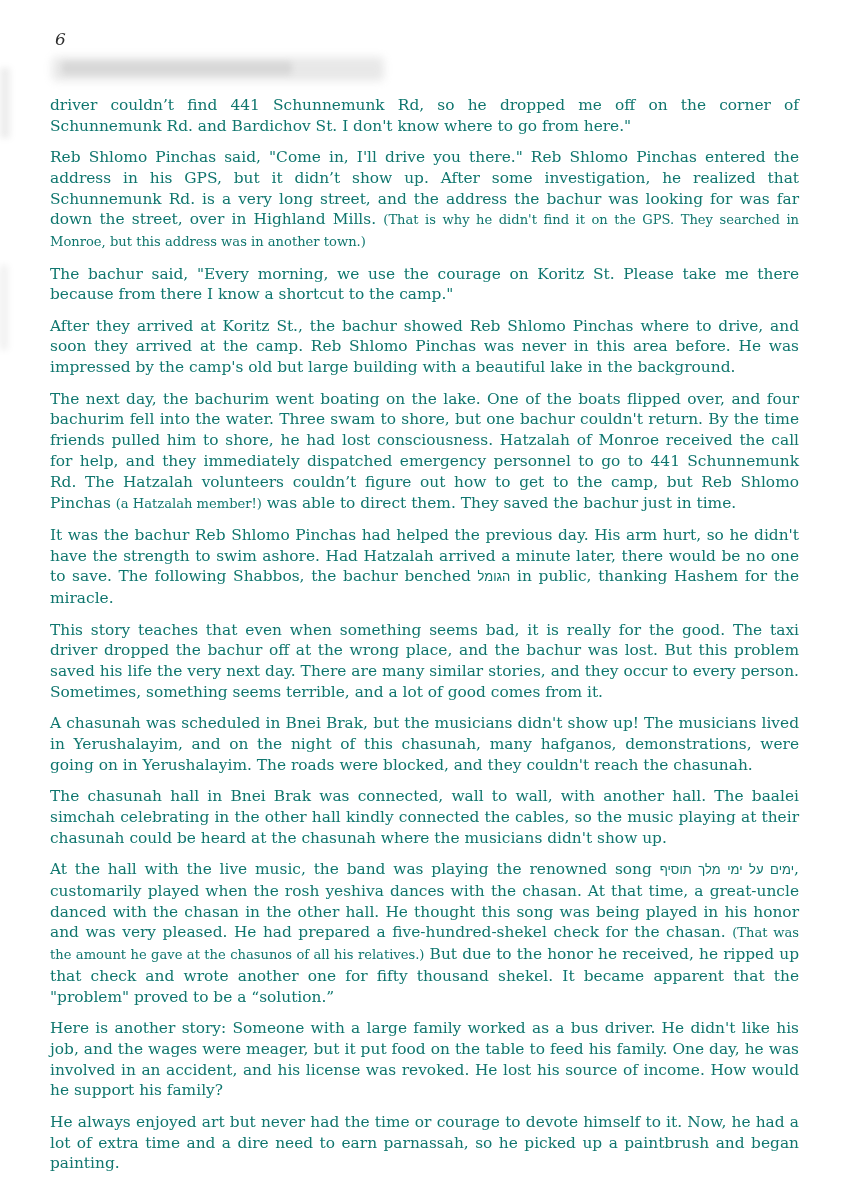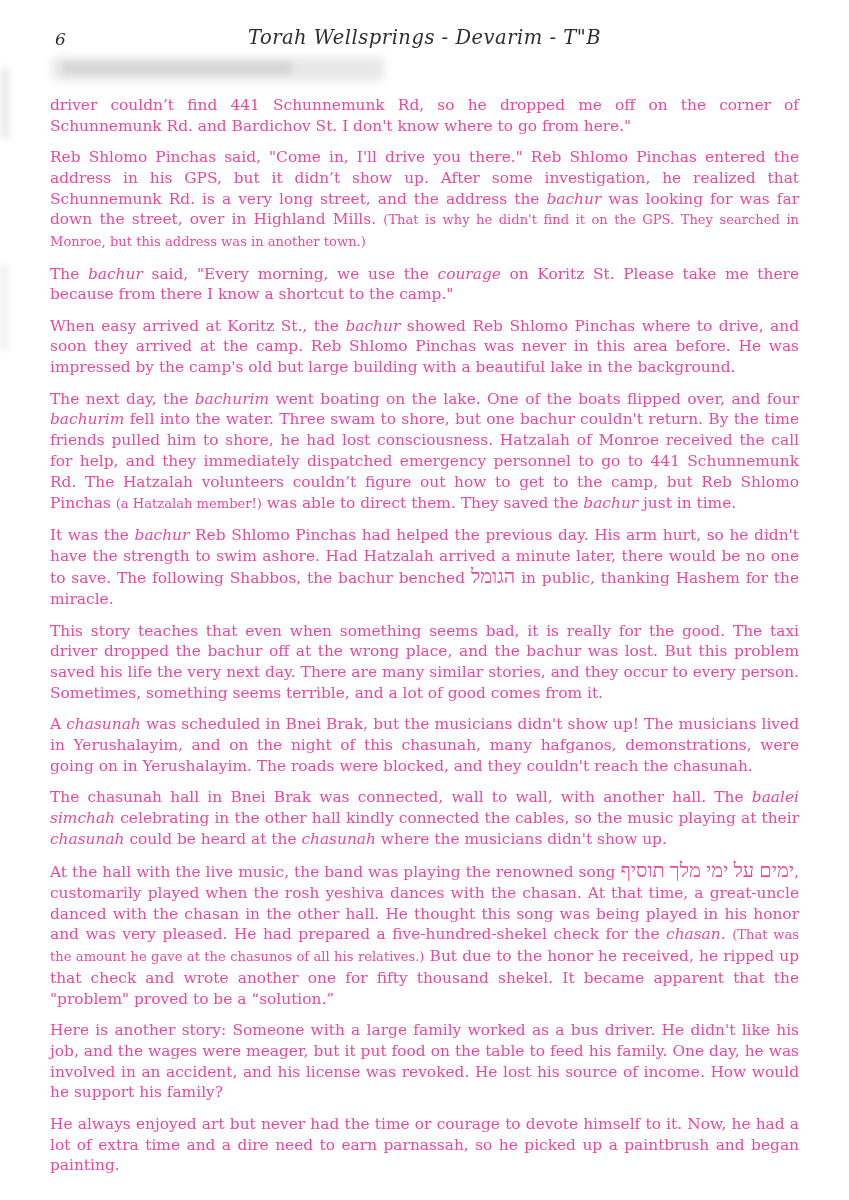--- a/index.html
+++ b/index.html
@@ -40,48 +40,47 @@
     background:#7d7d7d; opacity:0.11; filter:blur(3px);
   }
   
   .body-text {
     position:absolute; top:95px; left:50px; width:749px;
   }
   .para {
     margin:0 0 10.5px 0;
     font-size:15.4px; line-height:20.8px;
     text-align:justify;
-    color:#ec4899;
+    color:#0f766e;
     -webkit-font-smoothing:antialiased;
   }
   .seg-normal { }
-  .seg-italic { font-style:italic; }
+  .seg-italic { }
   .seg-small  { font-size:13.1px; }
-  .seg-hebrew { font-family:Liberation Serif, serif; font-size:20px; }
+  .seg-hebrew { font-family:Liberation Sans, sans-serif; font-size:13px; }
 </style>
 </head>
 <body>
 
 <div class="page">
 
   <div class="header">
     <div class="page-number">6</div>
-    <div class="page-title">Torah Wellsprings - Devarim - T"B</div>
   </div>
 
   <div class="smudge"></div>
   <div class="smudge-inner"></div>
   <div class="edge-artifact-1"></div>
   <div class="edge-artifact-2"></div>
 
   <main class="body-text">
       <p class="para"><span class="seg-normal">driver couldn’t find 441 Schunnemunk Rd, so he dropped me off on the corner of Schunnemunk Rd. and Bardichov St. I don't know where to go from here."</span></p>
       <p class="para"><span class="seg-normal">Reb Shlomo Pinchas said, "Come in, I'll drive you there." Reb Shlomo Pinchas entered the address in his GPS, but it didn’t show up. After some investigation, he realized that Schunnemunk Rd. is a very long street, and the address the </span><span class="seg-italic">bachur</span><span class="seg-normal"> was looking for was far down the street, over in Highland Mills. </span><span class="seg-small">(That is why he didn't find it on the GPS. They searched in Monroe, but this address was in another town.)</span></p>
       <p class="para"><span class="seg-normal">The </span><span class="seg-italic">bachur</span><span class="seg-normal"> said, "Every morning, we use the </span><span class="seg-italic">courage</span><span class="seg-normal"> on Koritz St. Please take me there because from there I know a shortcut to the camp."</span></p>
-      <p class="para"><span class="seg-normal">When easy arrived at Koritz St., the </span><span class="seg-italic">bachur</span><span class="seg-normal"> showed Reb Shlomo Pinchas where to drive, and soon they arrived at the camp. Reb Shlomo Pinchas was never in this area before. He was impressed by the camp's old but large building with a beautiful lake in the background.</span></p>
+      <p class="para"><span class="seg-normal">After they arrived at Koritz St., the </span><span class="seg-italic">bachur</span><span class="seg-normal"> showed Reb Shlomo Pinchas where to drive, and soon they arrived at the camp. Reb Shlomo Pinchas was never in this area before. He was impressed by the camp's old but large building with a beautiful lake in the background.</span></p>
       <p class="para"><span class="seg-normal">The next day, the </span><span class="seg-italic">bachurim</span><span class="seg-normal"> went boating on the lake. One of the boats flipped over, and four </span><span class="seg-italic">bachurim</span><span class="seg-normal"> fell into the water. Three swam to shore, but one bachur couldn't return. By the time friends pulled him to shore, he had lost consciousness. Hatzalah of Monroe received the call for help, and they immediately dispatched emergency personnel to go to 441 Schunnemunk Rd. The Hatzalah volunteers couldn’t figure out how to get to the camp, but Reb Shlomo Pinchas </span><span class="seg-small">(a Hatzalah member!)</span><span class="seg-normal"> was able to direct them. They saved the </span><span class="seg-italic">bachur</span><span class="seg-normal"> just in time.</span></p>
       <p class="para"><span class="seg-normal">It was the </span><span class="seg-italic">bachur</span><span class="seg-normal"> Reb Shlomo Pinchas had helped the previous day. His arm hurt, so he didn't have the strength to swim ashore. Had Hatzalah arrived a minute later, there would be no one to save. The following Shabbos, the bachur benched </span><span class="seg-hebrew">הגומל</span><span class="seg-normal"> in public, thanking Hashem for the miracle.</span></p>
       <p class="para"><span class="seg-normal">This story teaches that even when something seems bad, it is really for the good. The taxi driver dropped the bachur off at the wrong place, and the bachur was lost. But this problem saved his life the very next day. There are many similar stories, and they occur to every person. Sometimes, something seems terrible, and a lot of good comes from it.</span></p>
       <p class="para"><span class="seg-normal">A </span><span class="seg-italic">chasunah</span><span class="seg-normal"> was scheduled in Bnei Brak, but the musicians didn't show up! The musicians lived in Yerushalayim, and on the night of this chasunah, many hafganos, demonstrations, were going on in Yerushalayim. The roads were blocked, and they couldn't reach the chasunah.</span></p>
       <p class="para"><span class="seg-normal">The chasunah hall in Bnei Brak was connected, wall to wall, with another hall. The </span><span class="seg-italic">baalei simchah</span><span class="seg-normal"> celebrating in the other hall kindly connected the cables, so the music playing at their </span><span class="seg-italic">chasunah</span><span class="seg-normal"> could be heard at the </span><span class="seg-italic">chasunah</span><span class="seg-normal"> where the musicians didn't show up.</span></p>
       <p class="para"><span class="seg-normal">At the hall with the live music, the band was playing the renowned song </span><span class="seg-hebrew">ימים על ימי מלך תוסיף</span><span class="seg-normal">, customarily played when the rosh yeshiva dances with the chasan. At that time, a great-uncle danced with the chasan in the other hall. He thought this song was being played in his honor and was very pleased. He had prepared a five-hundred-shekel check for the </span><span class="seg-italic">chasan</span><span class="seg-normal">. </span><span class="seg-small">(That was the amount he gave at the chasunos of all his relatives.)</span><span class="seg-normal"> But due to the honor he received, he ripped up that check and wrote another one for fifty thousand shekel. It became apparent that the "problem" proved to be a “solution.”</span></p>
       <p class="para"><span class="seg-normal">Here is another story: Someone with a large family worked as a bus driver. He didn't like his job, and the wages were meager, but it put food on the table to feed his family. One day, he was involved in an accident, and his license was revoked. He lost his source of income. How would he support his family?</span></p>
       <p class="para"><span class="seg-normal">He always enjoyed art but never had the time or courage to devote himself to it. Now, he had a lot of extra time and a dire need to earn parnassah, so he picked up a paintbrush and began painting.</span></p>
     </main>
 

